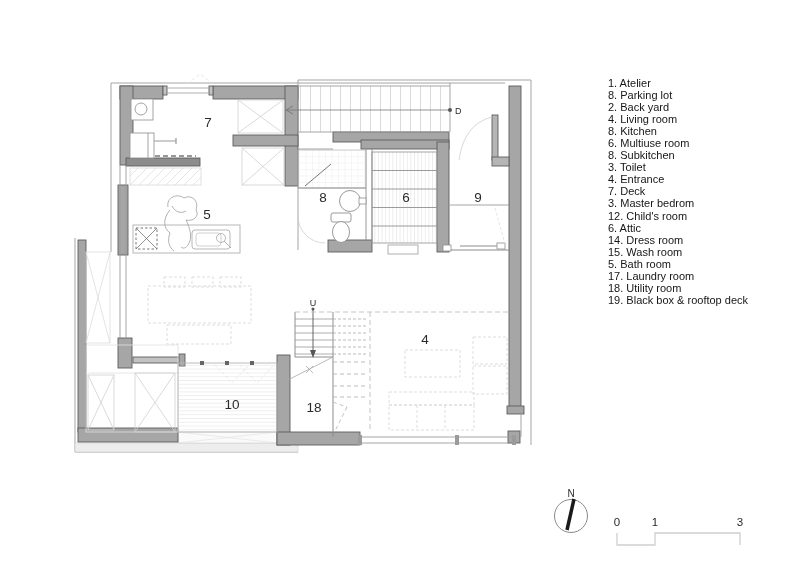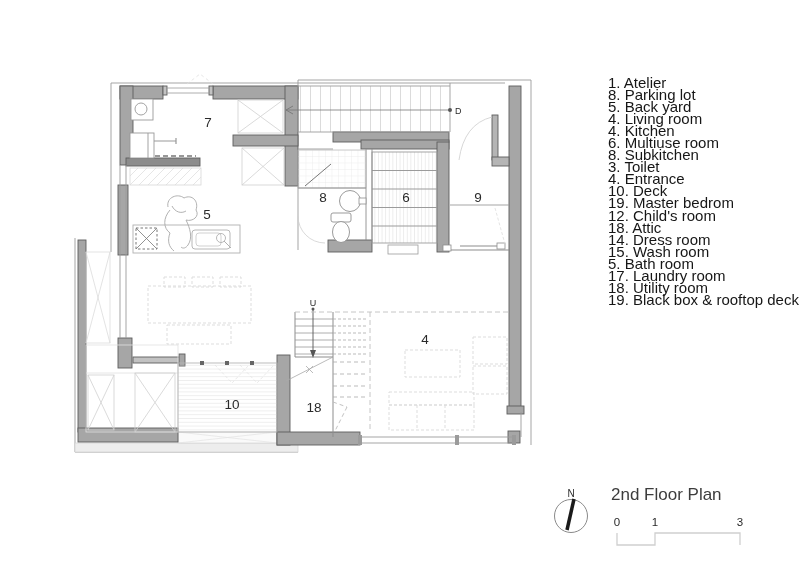--- a/index.html
+++ b/index.html
@@ -1,19 +1,19 @@
 <!DOCTYPE html>
 <html><head>
 <meta charset="utf-8">
 <style>
   html,body{margin:0;padding:0;background:#fff;}
   #page{position:relative;width:800px;height:586px;background:#fff;overflow:hidden;
         font-family:"Liberation Sans",sans-serif;}
   #plan-svg{position:absolute;left:0;top:0;}
-  #legend{position:absolute;left:608px;top:77px;color:#161616;font-size:15px;
+  #legend{position:absolute;left:608px;top:77px;color:#161616;font-size:11px;
           line-height:12.05px;white-space:nowrap;}
   #title-block-title{position:absolute;left:611px;top:485px;font-size:17px;color:#3d3d3d;}
   .svgtxt{font-family:"Liberation Sans",sans-serif;fill:#2a2a2a;}
 </style>
 </head>
 <body>
 
 <div id="page">
 
 <svg id="plan-svg" width="800" height="586" viewBox="0 0 800 586">
@@ -247,33 +247,32 @@
     <path d="M617,533 V545 H655 V533 H740 V545" fill="none" stroke="#cfcfcf" stroke-width="1.3"></path>
     <text class="svgtxt" x="617" y="526" font-size="11.5" text-anchor="middle" fill="#444">0</text>
     <text class="svgtxt" x="655" y="526" font-size="11.5" text-anchor="middle" fill="#444">1</text>
     <text class="svgtxt" x="740" y="526" font-size="11.5" text-anchor="middle" fill="#444">3</text>
   </g>
 </svg>
 
   <div id="legend">
       <div class="legend-item">1. Atelier</div>
       <div class="legend-item">8. Parking lot</div>
-      <div class="legend-item">5. Back yard</div>
+      <div class="legend-item">2. Back yard</div>
       <div class="legend-item">4. Living room</div>
-      <div class="legend-item">4. Kitchen</div>
+      <div class="legend-item">8. Kitchen</div>
       <div class="legend-item">6. Multiuse room</div>
       <div class="legend-item">8. Subkitchen</div>
       <div class="legend-item">3. Toilet</div>
       <div class="legend-item">4. Entrance</div>
-      <div class="legend-item">10. Deck</div>
-      <div class="legend-item">19. Master bedrom</div>
+      <div class="legend-item">7. Deck</div>
+      <div class="legend-item">3. Master bedrom</div>
       <div class="legend-item">12. Child's room</div>
-      <div class="legend-item">18. Attic</div>
+      <div class="legend-item">6. Attic</div>
       <div class="legend-item">14. Dress room</div>
       <div class="legend-item">15. Wash room</div>
       <div class="legend-item">5. Bath room</div>
       <div class="legend-item">17. Laundry room</div>
       <div class="legend-item">18. Utility room</div>
       <div class="legend-item">19. Black box &amp; rooftop deck</div>
     </div>
 
-  <div id="title-block-title">2nd Floor Plan</div>
 </div>
 
 </body></html>

